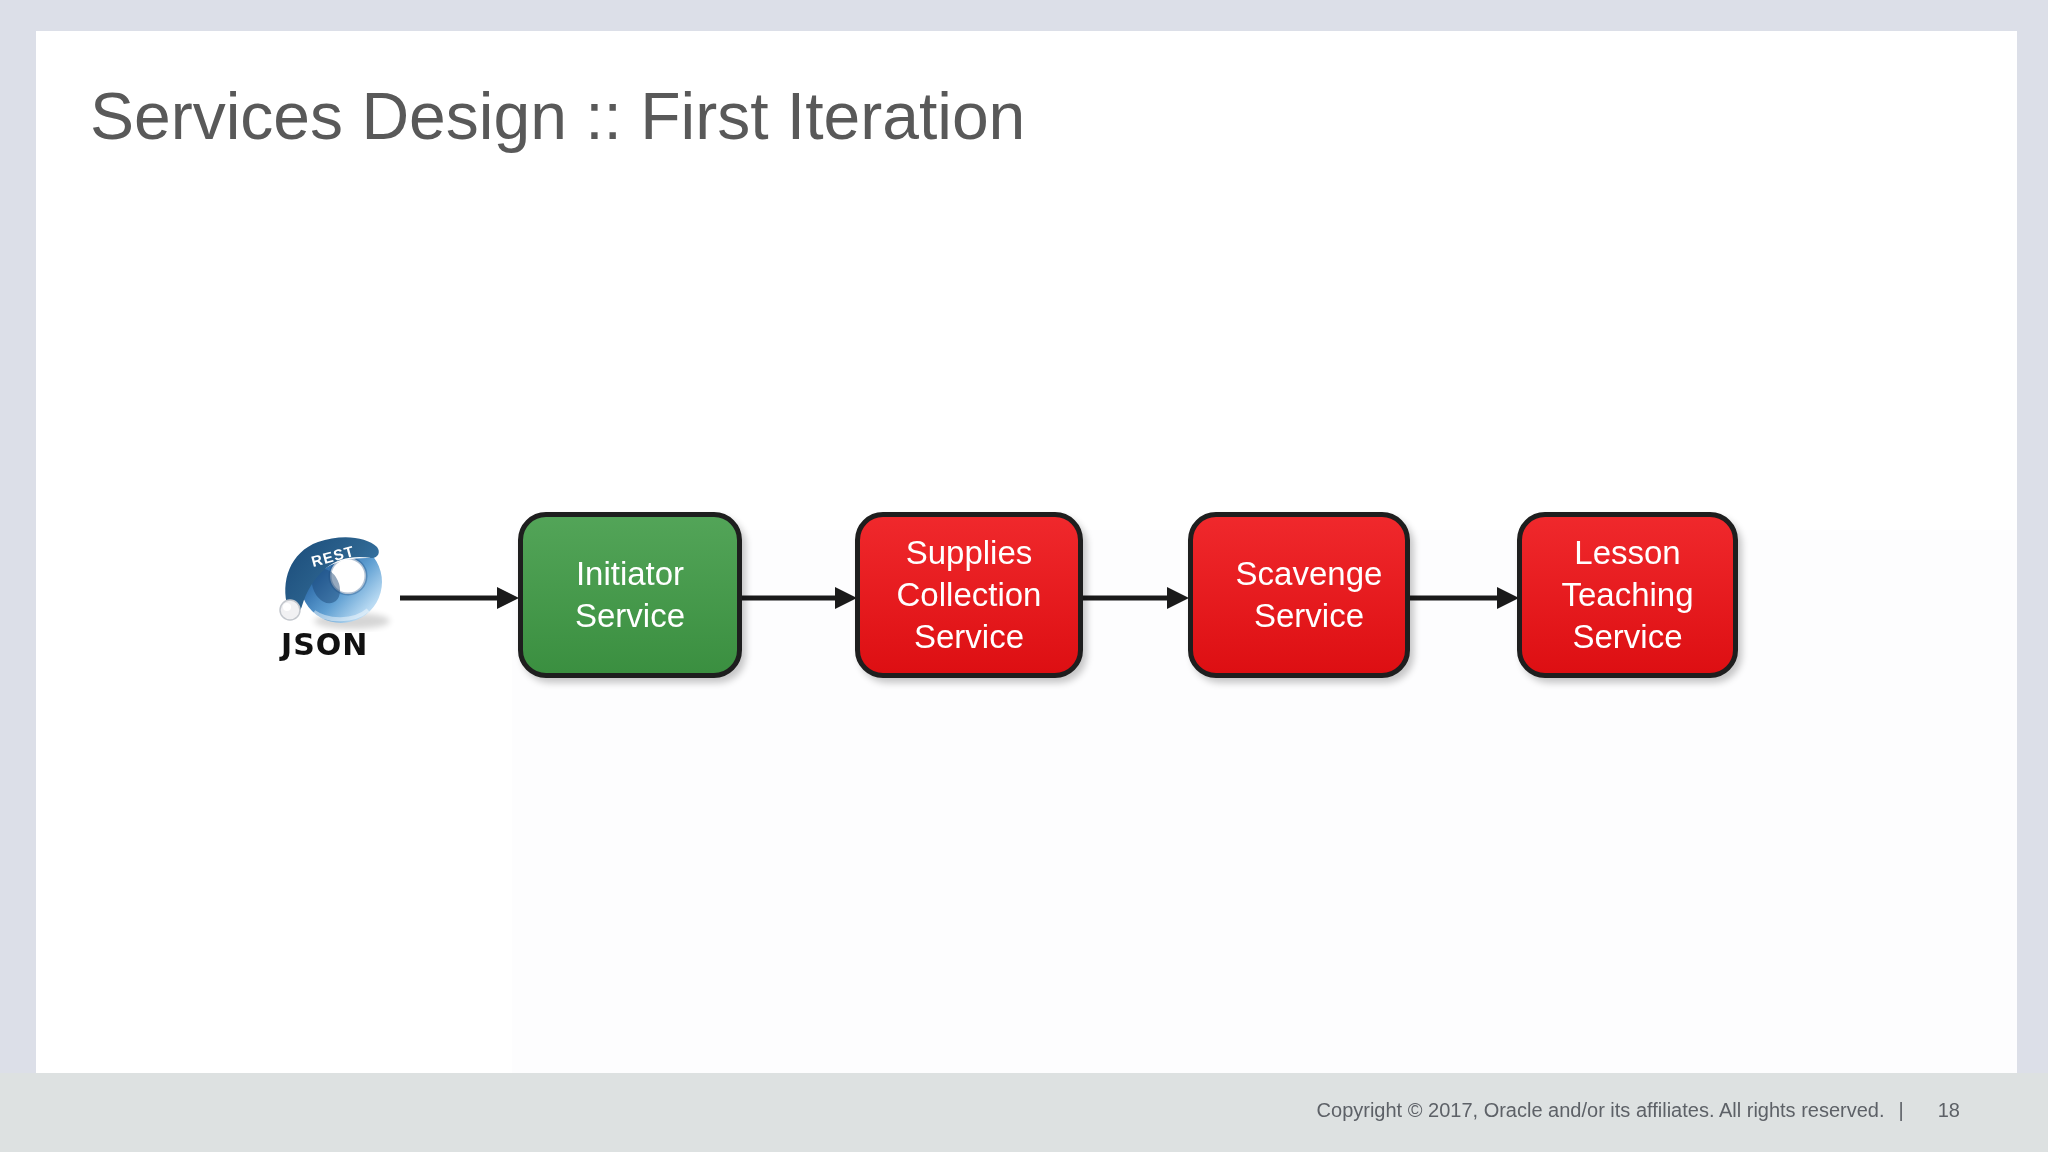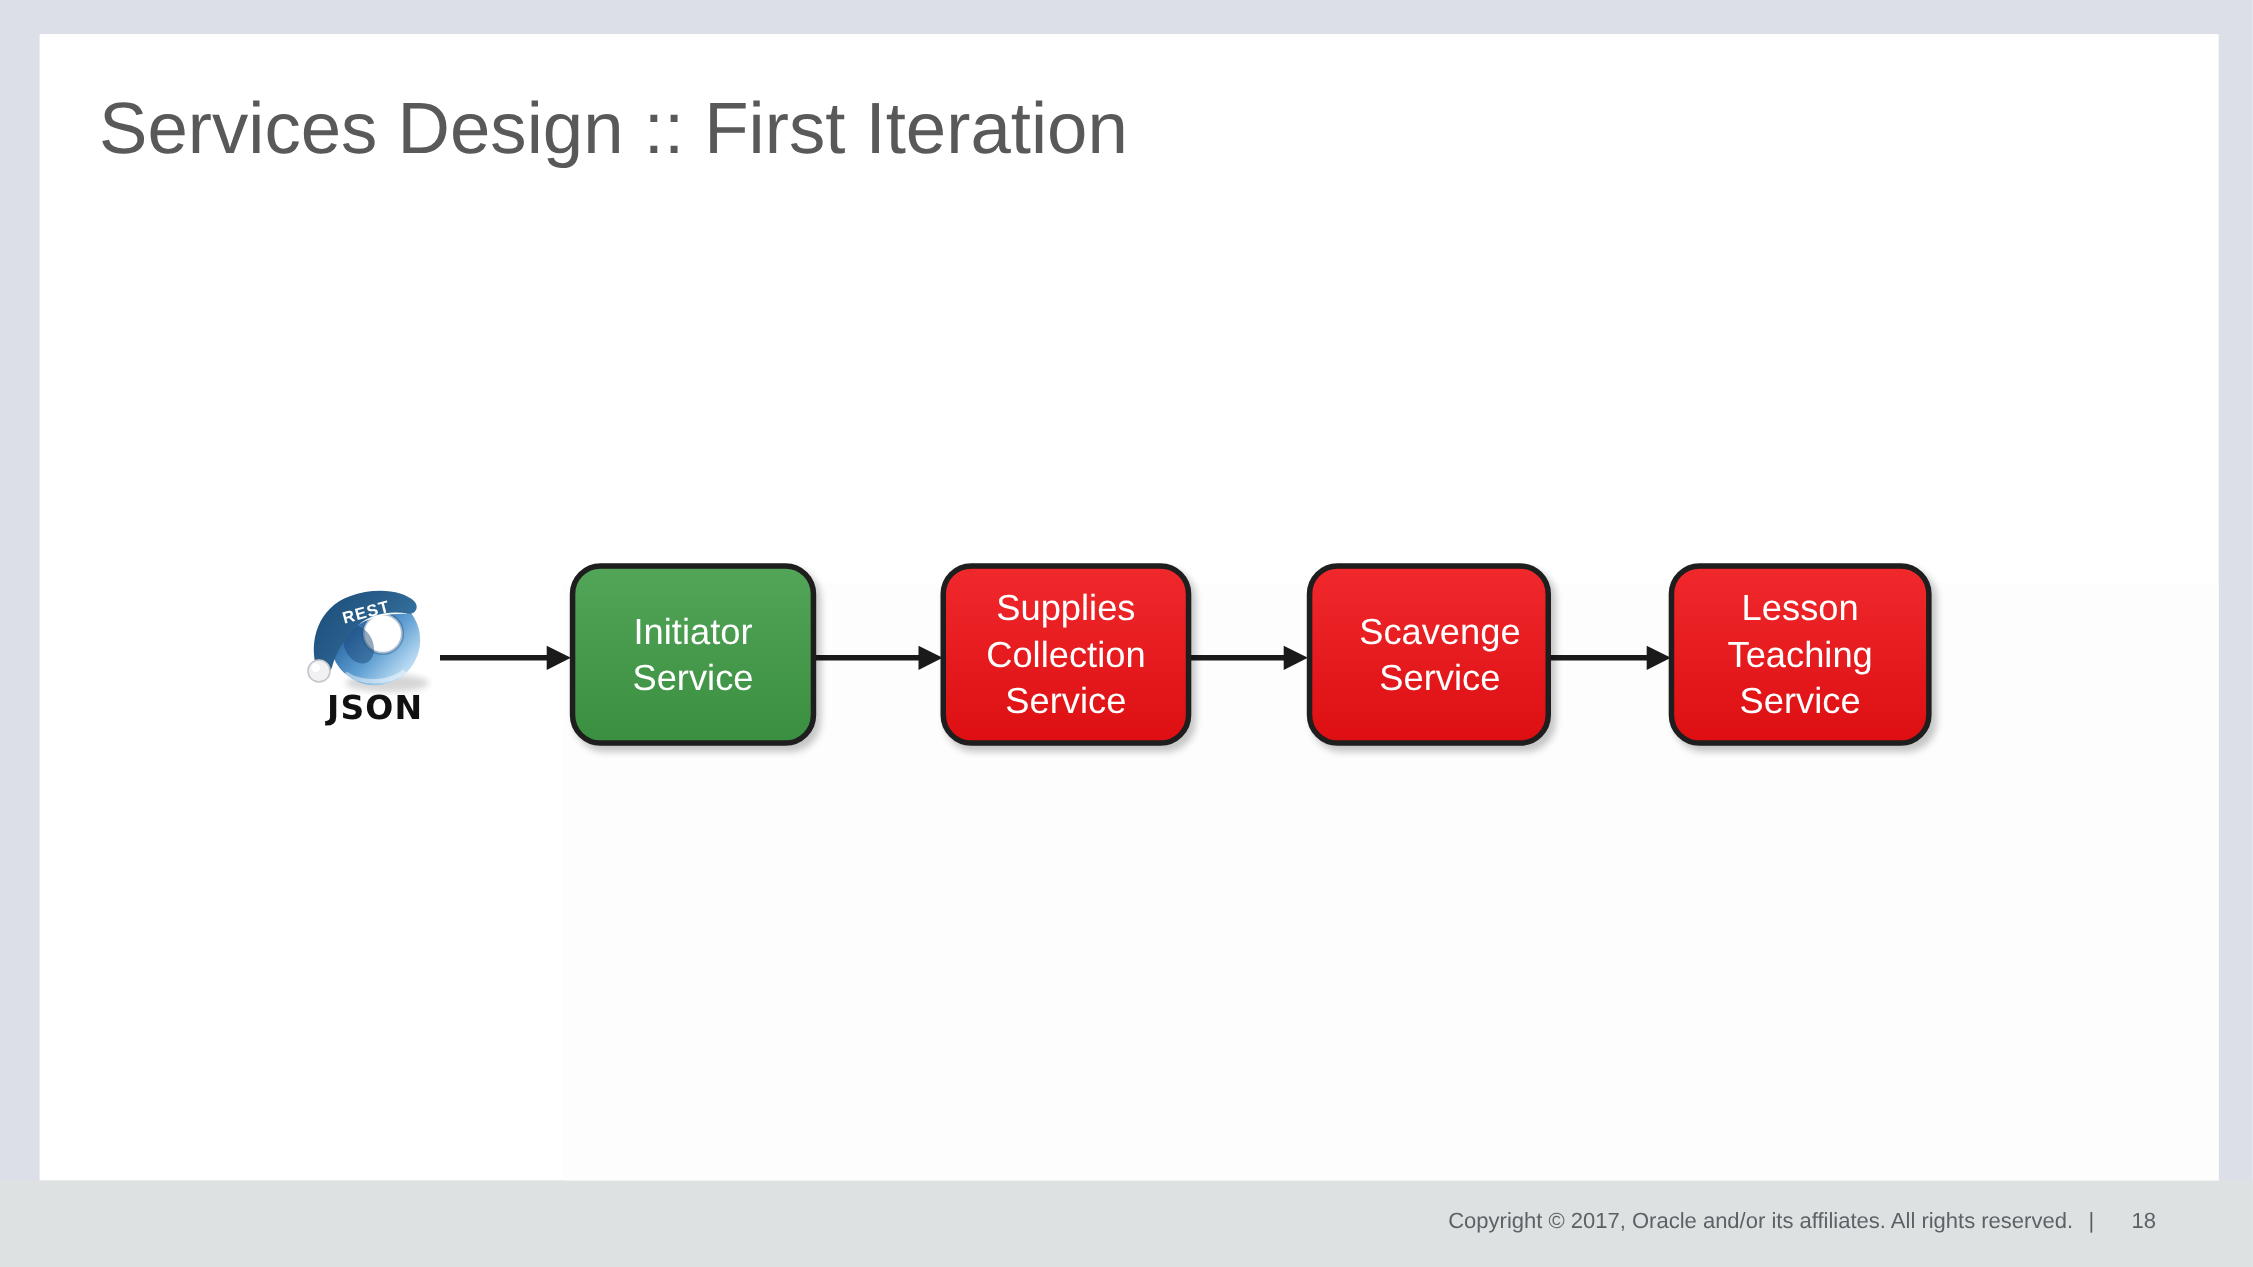--- a/index.html
+++ b/index.html
@@ -36,34 +36,34 @@
     box-shadow:4px 5px 7px rgba(0,0,0,0.22);
     background-image:linear-gradient(rgba(255,255,255,0.10), rgba(0,0,0,0.07));
   }
   .node .label{
     color:#ffffff;font-size:33px;line-height:1.28;text-align:center;
     white-space:pre-line;
   }
   .node-1{left:482px;width:224px;}
   .node-2{left:819px;width:228px;}
   .node-3{left:1152px;width:222px;}
-  .node-4{left:1481px;width:239px;}
+  .node-4{left:1481px;width:221px;}
   
   .arrow{position:absolute;top:554px;width:120px;height:26px;}
   .arrow line{stroke:#1a1a1a;stroke-width:5;}
   .arrow polygon{fill:#1a1a1a;}
   .arrow-1{left:364px;}
   .arrow-2{left:702px;}
   .arrow-3{left:1034px;}
   .arrow-4{left:1364px;}
   
   .source-icon{position:absolute;left:240px;top:491px;width:130px;height:110px;}
   .source-label{
     position:absolute;left:245px;top:596px;width:120px;
-    text-align:center;font-family:"DejaVu Sans", sans-serif;
+    text-align:left;font-family:"DejaVu Sans", sans-serif;
     font-size:30px;font-weight:700;color:#111111;letter-spacing:1px;
   }
   .rest-text{
     font-family:"Liberation Sans", sans-serif;
     font-size:15px;font-weight:700;fill:#ffffff;letter-spacing:1px;
   }
   
   .oracle-logo{
     position:absolute;left:52px;top:1021px;width:277px;height:100px;
     background:linear-gradient(180deg,#d0040e 0%, #ee0509 55%, #f90506 100%);

